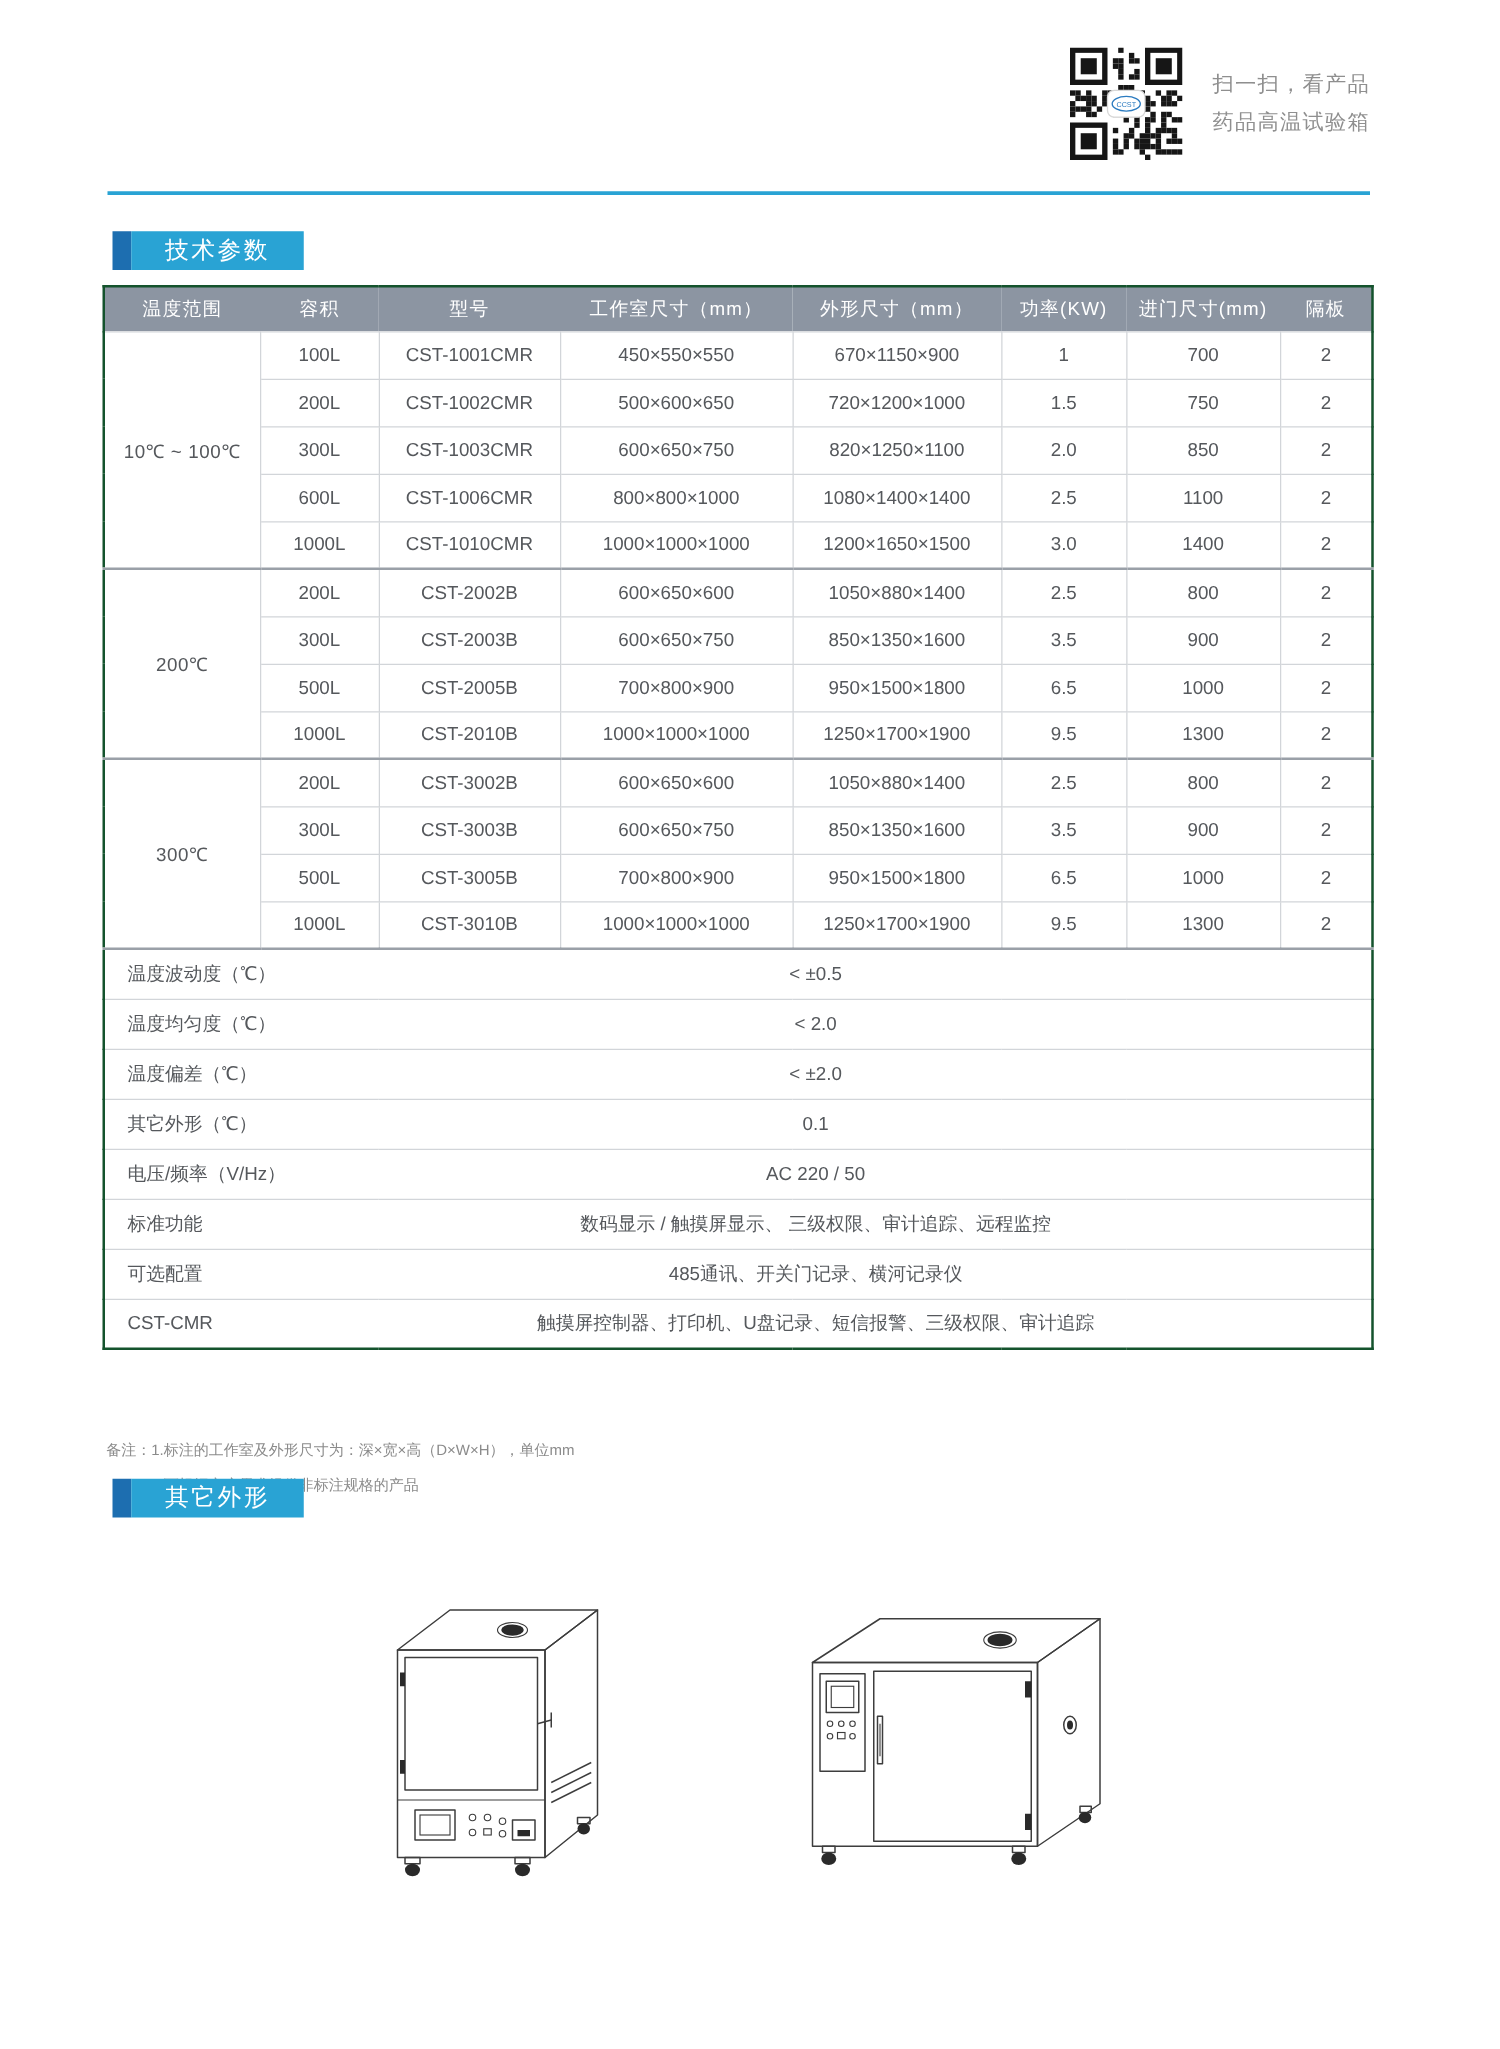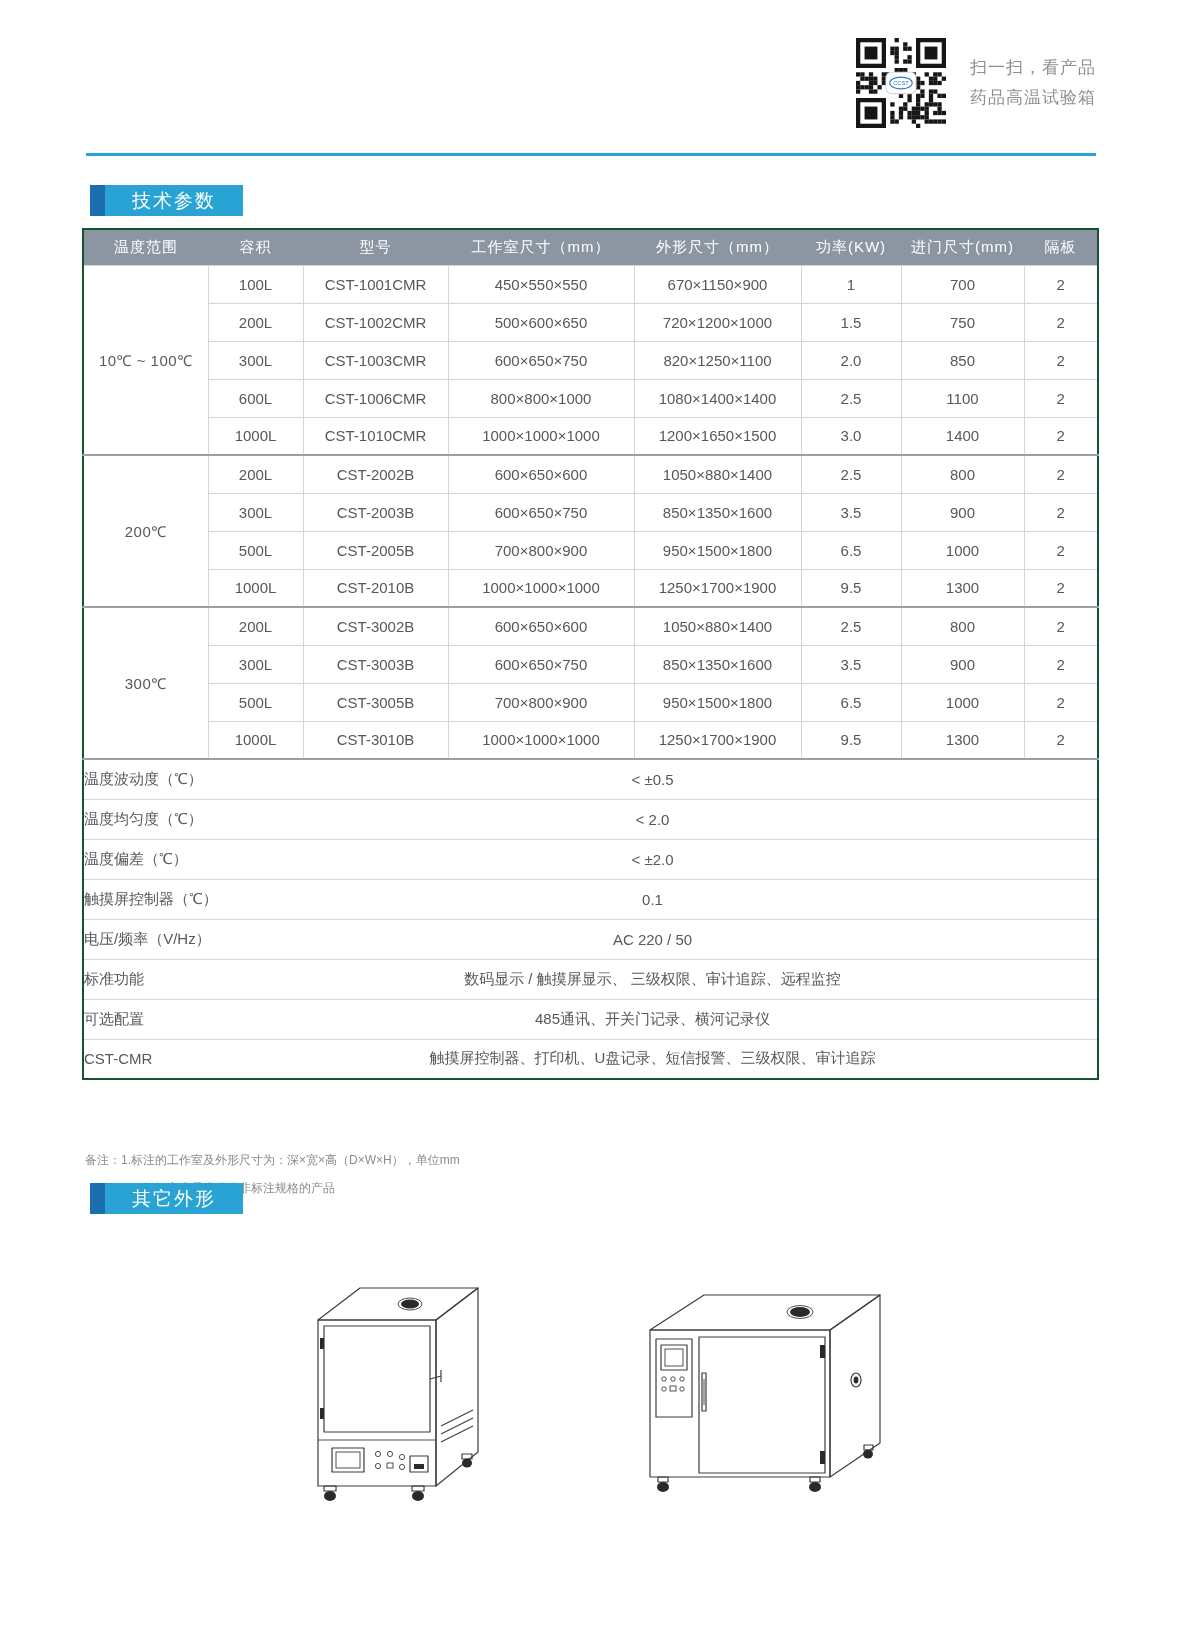--- a/index.html
+++ b/index.html
@@ -36,21 +36,21 @@
     background:var(--table-header-bg,#8c95a2); color:#ffffff; font-weight:normal;
     font-size:15px; height:36px; border:none; letter-spacing:1px;
   }
   table.specs td {
     border:1px solid #d2d5d9; text-align:center; color:#55585c;
     font-size:15px; height:38px; background:#fff;
   }
   table.specs tr.group-start td { border-top:2px solid #9aa0a8; }
   table.specs tr.spec-row td { height:40px; border-left:none; border-right:none; }
   table.specs tr.spec-start td { border-top:2px solid #9aa0a8; }
-  td.spec-label { text-align:left !important; white-space:nowrap; overflow:visible; }
+  td.spec-label { text-align:left !important; padding-left:18px; white-space:nowrap; overflow:visible; }
   td.range-cell { letter-spacing:0.5px; }
 
   
   .notes { position:absolute; left:85px; top:1146px; display:flex; color:#8b8b8b;
     font-size:12px; line-height:28px; }
   .notes .note-lines { display:flex; flex-direction:column; }
 
   
   .drawing { position:absolute; }
   #drawing-left { left:308px; top:1258px; }
@@ -364,21 +364,21 @@
           </tr>
           <tr class="spec-row">
             <td class="spec-label">温度均匀度（℃）</td>
             <td class="spec-value" colspan="7">&lt; 2.0</td>
           </tr>
           <tr class="spec-row">
             <td class="spec-label">温度偏差（℃）</td>
             <td class="spec-value" colspan="7">&lt; ±2.0</td>
           </tr>
           <tr class="spec-row">
-            <td class="spec-label">触摸屏控制器（℃）</td>
+            <td class="spec-label">其它外形（℃）</td>
             <td class="spec-value" colspan="7">0.1</td>
           </tr>
           <tr class="spec-row">
             <td class="spec-label">电压/频率（V/Hz）</td>
             <td class="spec-value" colspan="7">AC 220 / 50</td>
           </tr>
           <tr class="spec-row">
             <td class="spec-label">标准功能</td>
             <td class="spec-value" colspan="7">数码显示 / 触摸屏显示、 三级权限、审计追踪、远程监控</td>
           </tr>

